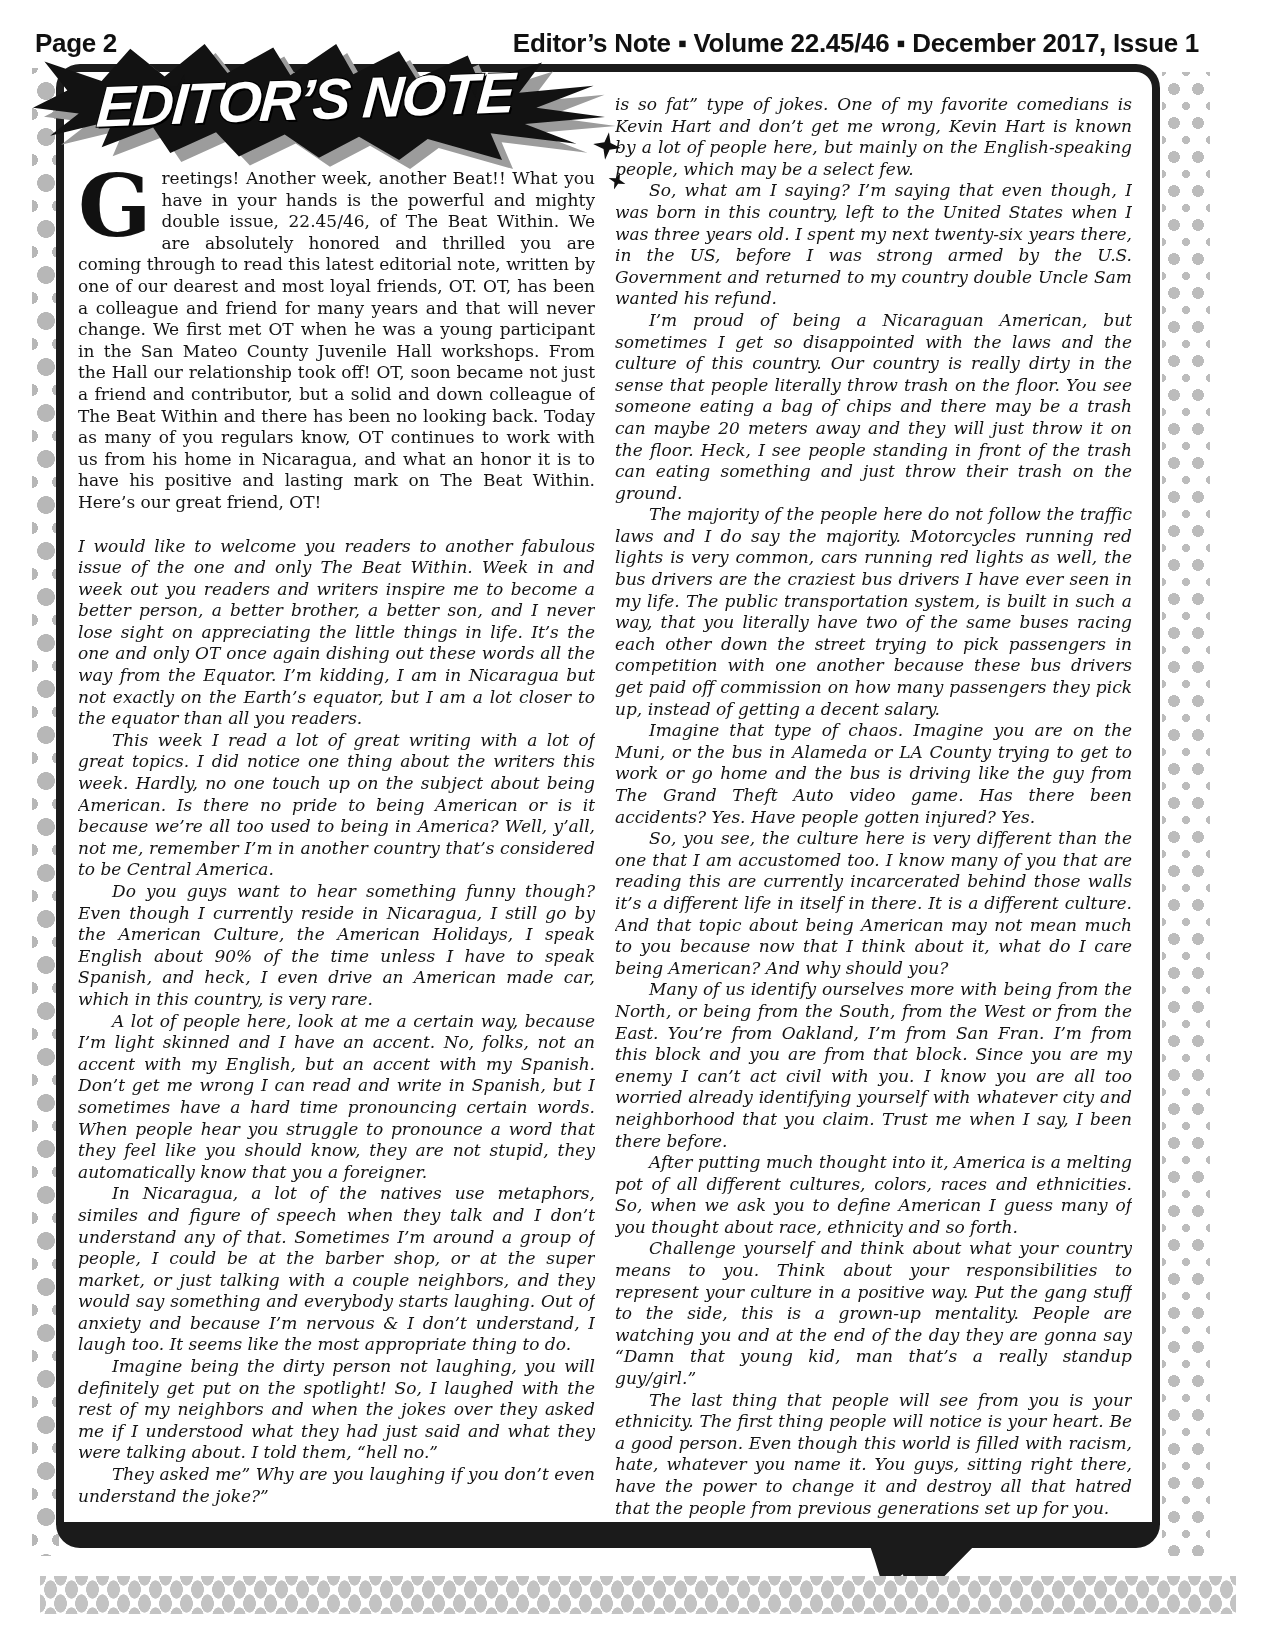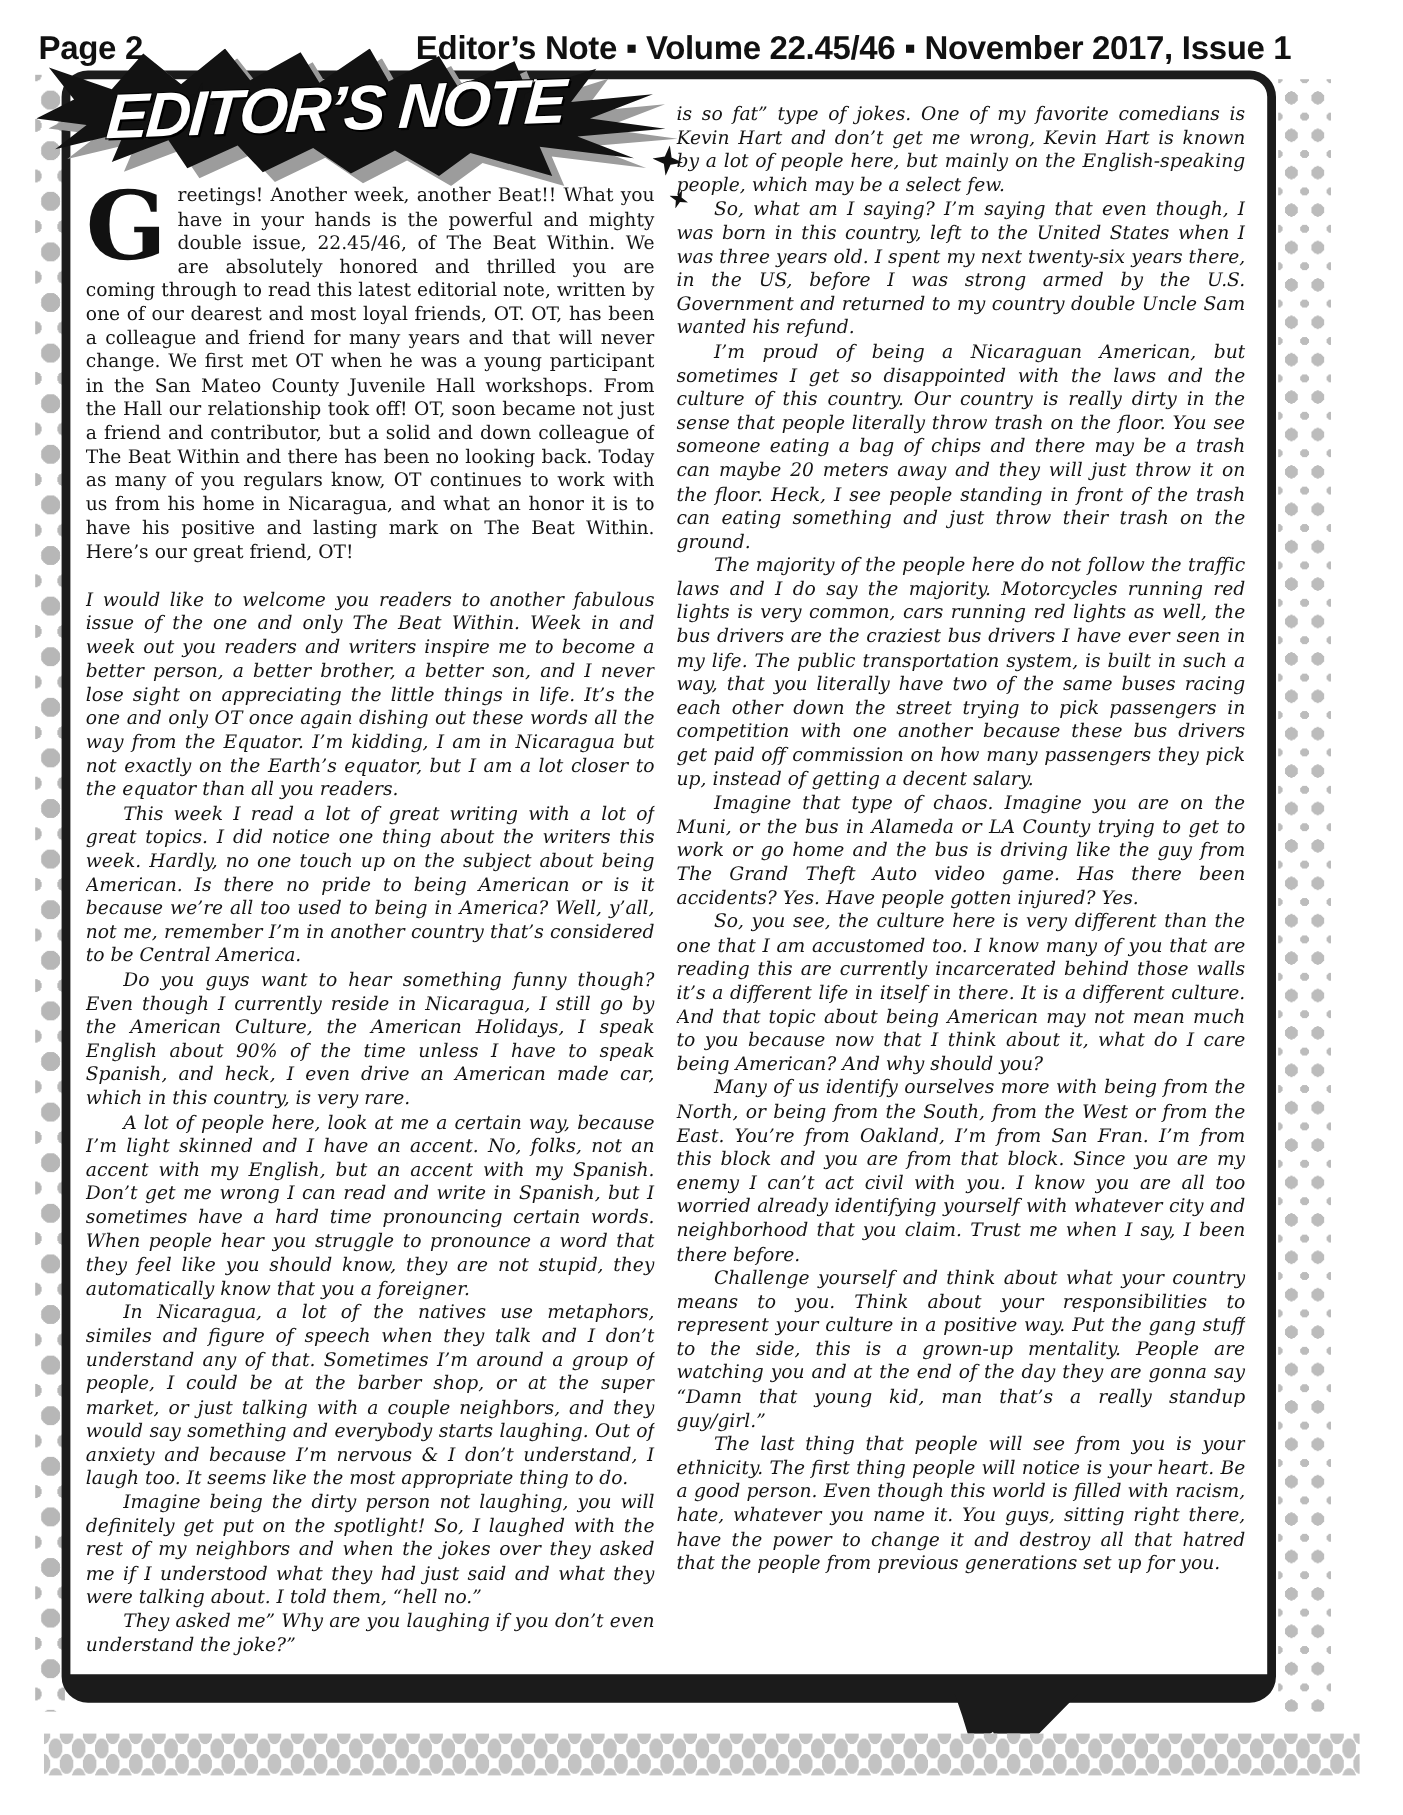--- a/index.html
+++ b/index.html
@@ -6,24 +6,24 @@
   body{
     width:1275px;height:1650px;
     background:#ffffff;
     font-family:"DejaVu Serif", serif;
     overflow:hidden;position:relative;
   }
   .page{position:absolute;inset:0;}
 
   
   .header{
-    position:absolute;left:35px;top:28px;right:101px;
+    position:absolute;left:35px;top:28px;right:76px;
     display:flex;justify-content:space-between;align-items:baseline;
     font-family:"Liberation Sans", sans-serif;
-    font-weight:bold;font-size:30px;color:#111;
+    font-weight:bold;font-size:26px;color:#111;
     letter-spacing:-0.3px;white-space:nowrap;
   }
 
   
   .dots-left{
     position:absolute;left:32px;top:68px;width:27px;height:1488px;
     background-image:
       radial-gradient(circle 9px at 50% 50%, #b7b7b7 97%, transparent 100%),
       radial-gradient(circle 6px at 50% 50%, #b7b7b7 97%, transparent 100%);
     background-size:26px 46px,26px 46px;
@@ -108,21 +108,21 @@
   .s3{left:560px;top:88px;width:28px;height:28px;transform:rotate(8deg);}
   .s4{left:575px;top:128px;width:18px;height:18px;transform:rotate(20deg);}
 </style>
 </head>
 <body>
 
 <div class="page">
 
   <div class="header">
     <span>Page 2</span>
-    <span>Editor’s Note ▪ Volume 22.45/46 ▪ November 2017, Issue 1</span>
+    <span>Editor’s Note ▪ Volume 22.45/46 ▪ December 2017, Issue 1</span>
   </div>
 
   <div class="dots-left"></div>
   <div class="dots-right"></div>
 
   <div class="bubble">
 
     <div class="col col-left">
       <p class="intro"><span class="dropcap">G</span><span>reetings! Another week, another Beat!! What you have in your hands is the powerful and mighty double issue, 22.45/46, of The Beat Within.  We are absolutely honored and thrilled you are coming through to read this latest editorial note, written by one of our dearest and most loyal friends, OT.  OT, has been a colleague and friend for many years and that will never change. We first met OT when he was a young participant in the San Mateo County Juvenile Hall workshops.  From the Hall our relationship took off! OT, soon became not just a friend and contributor, but a solid and down colleague of The Beat Within and there has been no looking back.  Today as many of you regulars know, OT continues to work with us from his home in Nicaragua, and what an honor it is to have his positive and lasting mark on The Beat Within. Here’s our great friend, OT!</span></p>
       <p class="it">I would like to welcome you readers to another fabulous issue of the one and only The Beat Within. Week in and week out you readers and writers inspire me to become a better person, a better brother, a better son, and I never lose sight on appreciating the little things in life. It’s the one and only OT once again dishing out these words all the way from the Equator. I’m kidding, I am in Nicaragua but not exactly on the Earth’s equator, but I am a lot closer to the equator than all you readers.</p>
@@ -136,20 +136,21 @@
     </div>
 
     <div class="col col-right">
       <p class="it">is so fat” type of jokes. One of my favorite comedians is Kevin Hart and don’t get me wrong, Kevin Hart is known by a lot of people here, but mainly on the English-speaking people, which may be a select few.</p>
       <p class="it ind">So, what am I saying? I’m saying that even though, I was born in this country, left to the United States when I was three years old. I spent my next twenty-six years there, in the US, before I was strong armed by the U.S. Government and returned to my country double Uncle Sam wanted his refund.</p>
       <p class="it ind">I’m proud of being a Nicaraguan American, but sometimes I get so disappointed with the laws and the culture of this country. Our country is really dirty in the sense that people literally throw trash on the floor. You see someone eating a bag of chips and there may be a trash can maybe 20 meters away and they will just throw it on the floor. Heck, I see people standing in front of the trash can eating something and just throw their trash on the ground.</p>
       <p class="it ind">The majority of the people here do not follow the traffic laws and I do say the majority. Motorcycles running red lights is very common, cars running red lights as well, the bus drivers are the craziest bus drivers I have ever seen in my life. The public transportation system, is built in such a way, that you literally have two of the same buses racing each other down the street trying to pick passengers in competition with one another because these bus drivers get paid off commission on how many passengers they pick up, instead of getting a decent salary.</p>
       <p class="it ind">Imagine that type of chaos. Imagine you are on the Muni, or the bus in Alameda or LA County trying to get to work or go home and the bus is driving like the guy from The Grand Theft Auto video game. Has there been accidents? Yes. Have people gotten injured? Yes.</p>
       <p class="it ind">So, you see, the culture here is very different than the one that I am accustomed too. I know many of you that are reading this are currently incarcerated behind those walls it’s a different life in itself in there. It is a different culture. And that topic about being American may not mean much to you because now that I think about it, what do I care being American? And why should you?</p>
       <p class="it ind">Many of us identify ourselves more with being from the North, or being from the South, from the West or from the East. You’re from Oakland, I’m from San Fran. I’m from this block and you are from that block. Since you are my enemy I can’t act civil with you. I know you are all too worried already identifying yourself with whatever city and neighborhood that you claim. Trust me when I say, I been there before.</p>
+      <p class="it ind">After putting much thought into it, America is a melting pot of all different cultures, colors, races and ethnicities. So, when we ask you to define American I guess many of you thought about race, ethnicity and so forth.</p>
       <p class="it ind">Challenge yourself and think about what your country means to you. Think about your responsibilities to represent your culture in a positive way. Put the gang stuff to the side, this is a grown-up mentality. People are watching you and at the end of the day they are gonna say “Damn that young kid, man that’s a really standup guy/girl.”</p>
       <p class="it ind">The last thing that people will see from you is your ethnicity. The first thing people will notice is your heart. Be a good person. Even though this world is filled with racism, hate, whatever you name it. You guys, sitting right there, have the power to change it and destroy all that hatred that the people from previous generations set up for you.</p>
 
     </div>
 
   </div>
 
   <div class="bubble-tail"></div>
 
   <div class="logo">

